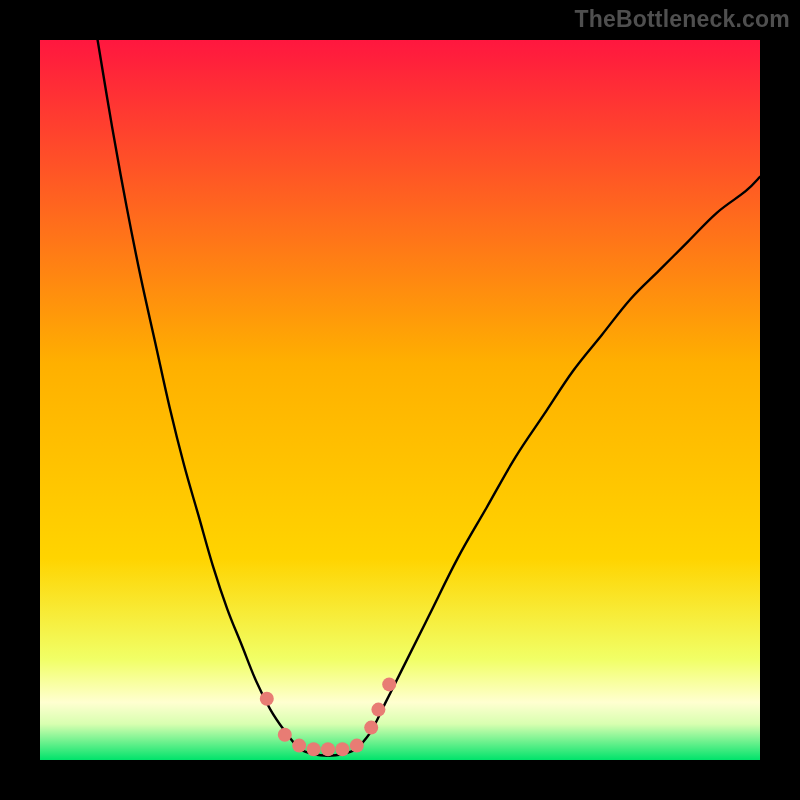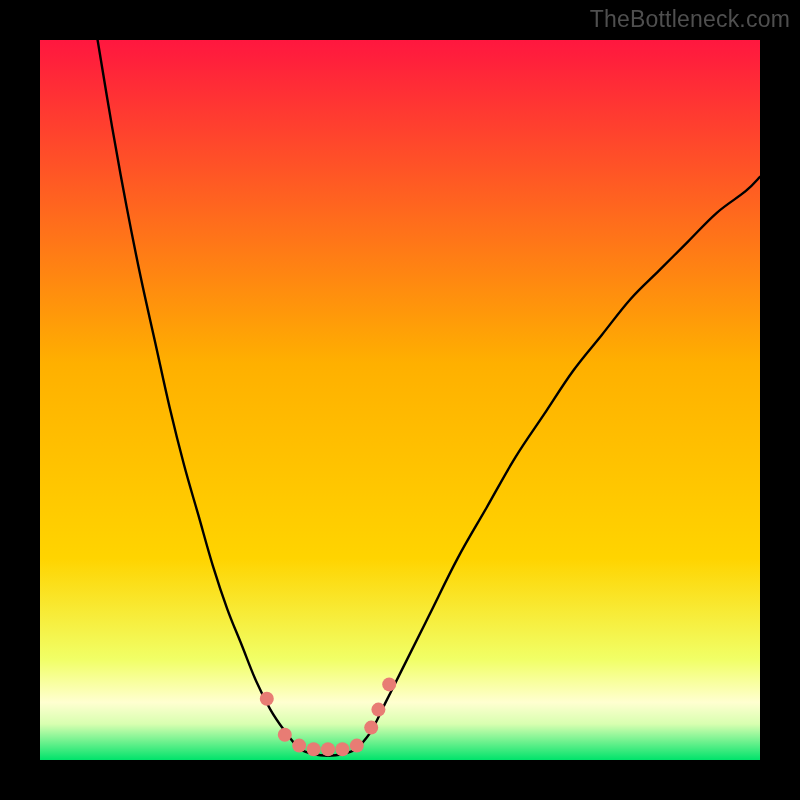--- a/index.html
+++ b/index.html
@@ -25,21 +25,21 @@
     height: 720px;
     overflow: hidden;
   }
   .attribution {
     position: absolute;
     top: 6px;
     right: 10px;
     color: #4f4f4f;
     font-size: 23px;
     letter-spacing: 0.2px;
-    font-weight: 400;
+    font-weight: 700;
   }
 </style>
 </head>
 <body>
 
 <div class="frame">
 
   <div class="attribution">TheBottleneck.com</div>
 
   <div class="plot">

